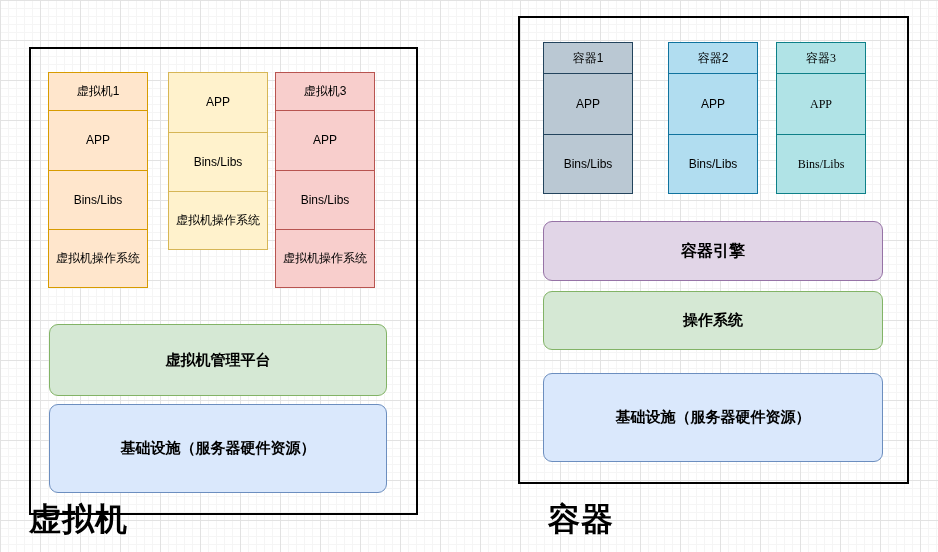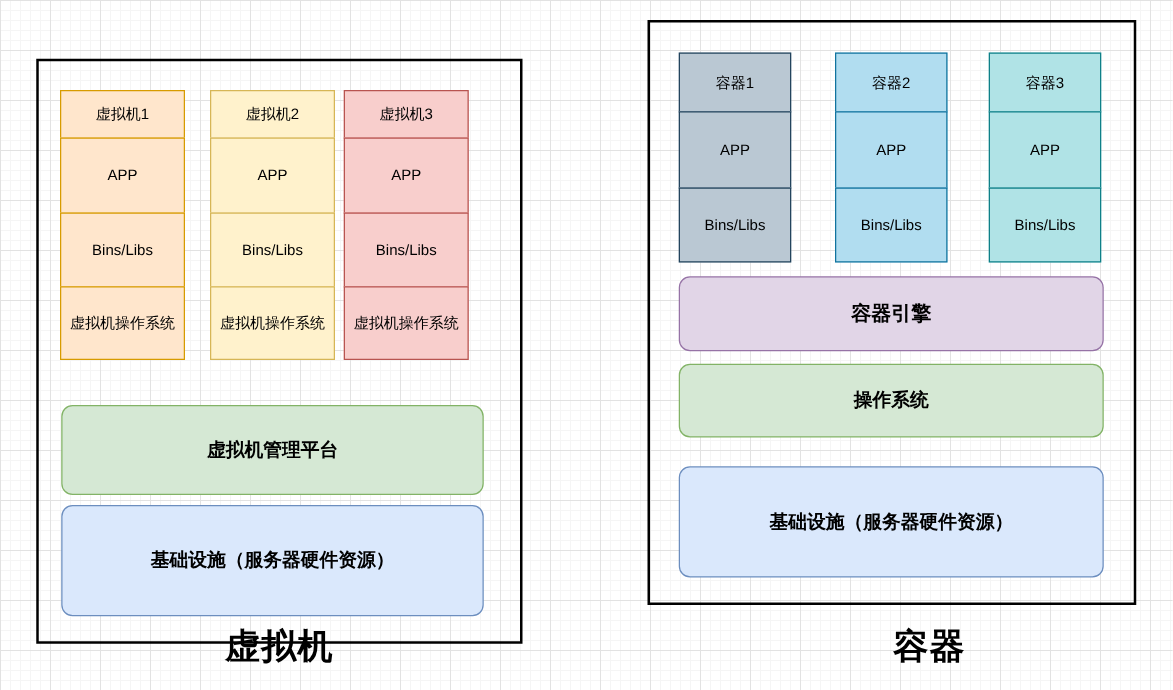--- a/index.html
+++ b/index.html
@@ -58,26 +58,26 @@
   .vm-stack .c3 { height: 59px; }
   .vm-stack.s1 { left: 17px;  }
   .vm-stack.s2 { left: 137px; }
   .vm-stack.s3 { left: 244px; }
   .vm1 .cell { background: var(--vm1-fill); border-color: var(--vm1-stroke); }
   .vm2 .cell { background: var(--vm2-fill); border-color: var(--vm2-stroke); }
   .vm3 .cell { background: var(--vm3-fill); border-color: var(--vm3-stroke); }
 
   
   .ct-stack { width: 90px; top: 24px; }
-  .ct-stack .t  { height: 48px; }
+  .ct-stack .t  { height: 32px; }
   .ct-stack .c1 { height: 62px; }
   .ct-stack .c2 { height: 60px; }
   .ct-stack.s1 { left: 23px;  }
   .ct-stack.s2 { left: 148px; border-radius: 21px; }
-  .ct-stack.s3 { left: 271px; }
+  .ct-stack.s3 { left: 256px; font-family: Liberation Serif, serif; }
   .ct1 .cell { background: var(--container1-fill); border-color: var(--container1-stroke); }
   .ct2 .cell { background: var(--container2-fill); border-color: var(--container2-stroke); }
   .ct3 .cell { background: var(--container3-fill); border-color: var(--container3-stroke); }
 
   
   .layer {
     position: absolute;
     display: flex;
     align-items: center;
     justify-content: center;
@@ -95,22 +95,21 @@
 
   .layer.vm-mgmt   { top: 275px; height: 72px; }
   .layer.vm-infra  { top: 355px; height: 89px; }
   .layer.ct-engine { top: 203px; height: 60px; }
   .layer.ct-os     { top: 273px; height: 59px; }
   .layer.ct-infra  { top: 355px; height: 89px; }
 
   .panel-label {
     position: absolute;
     top: 498px;
-    text-align: center;
-    font-size: 28px;
+    font-size: 32px;
     font-weight: bold;
     letter-spacing: 1px;
   }
   .panel-label.left  { left: 29px;  width: 389px; }
   .panel-label.right { left: 548px; width: 391px; }
 </style>
 </head>
 <body>
 
 <div class="canvas">
@@ -118,21 +117,20 @@
   <div class="panel left">
 
     <div class="stack vm-stack s1 vm1">
       <div class="cell t">虚拟机1</div>
       <div class="cell c1">APP</div>
       <div class="cell c2">Bins/Libs</div>
       <div class="cell c3">虚拟机操作系统</div>
     </div>
 
     <div class="stack vm-stack s2 vm2">
-      <div class="cell t">虚拟机2</div>
       <div class="cell c1">APP</div>
       <div class="cell c2">Bins/Libs</div>
       <div class="cell c3">虚拟机操作系统</div>
     </div>
 
     <div class="stack vm-stack s3 vm3">
       <div class="cell t">虚拟机3</div>
       <div class="cell c1">APP</div>
       <div class="cell c2">Bins/Libs</div>
       <div class="cell c3">虚拟机操作系统</div>

